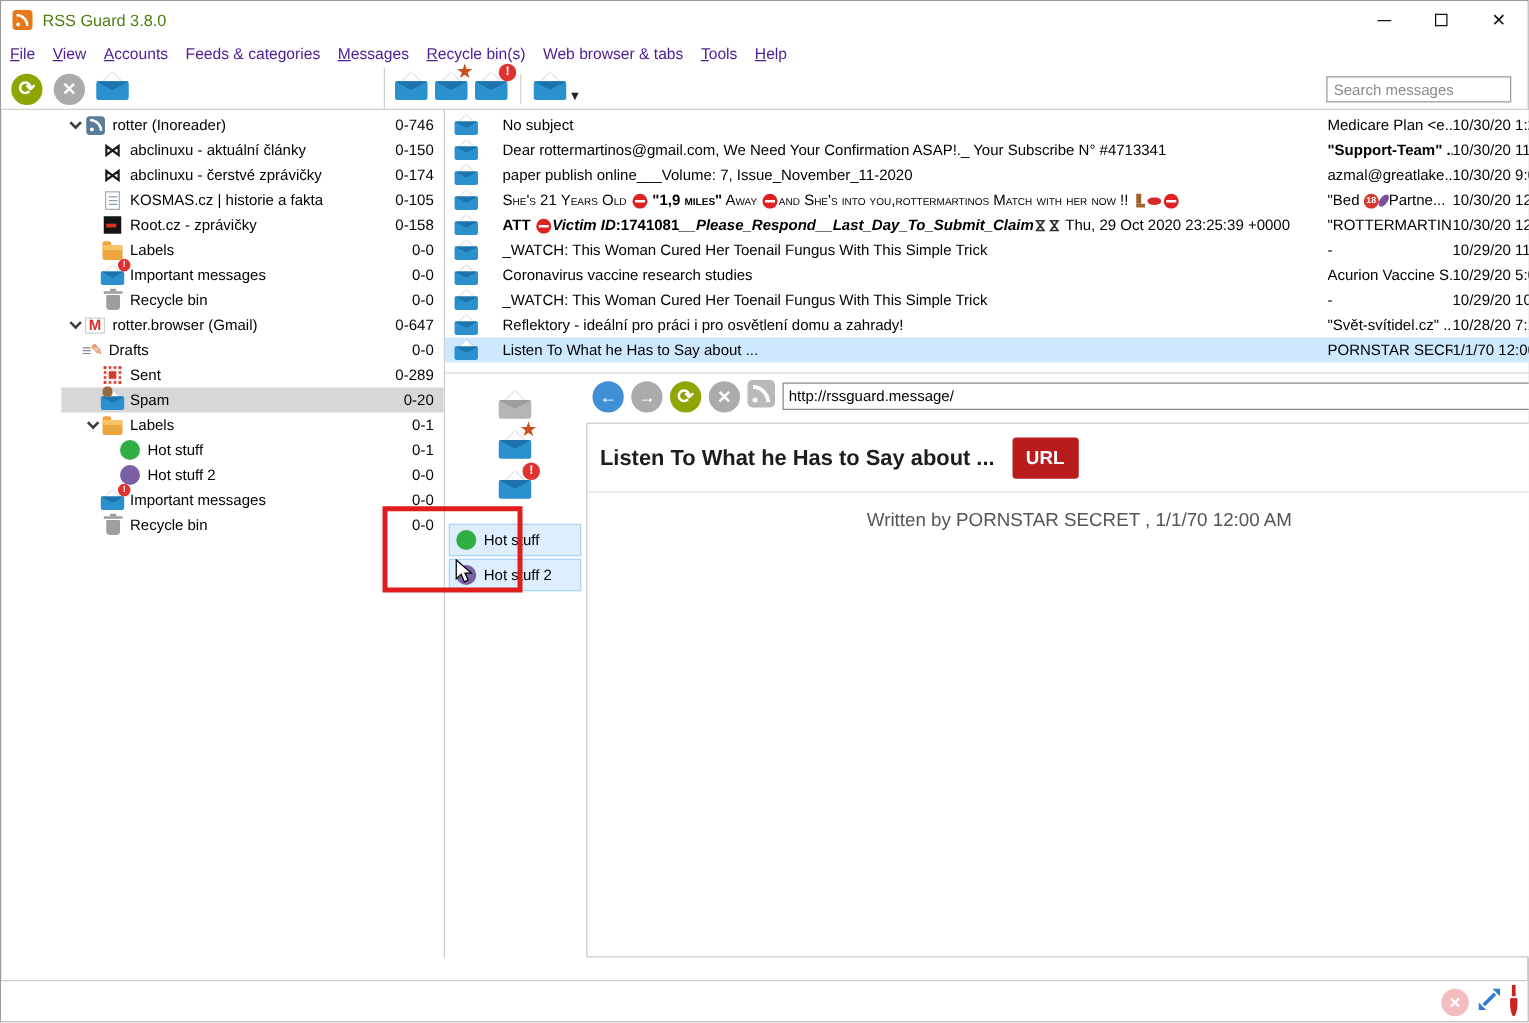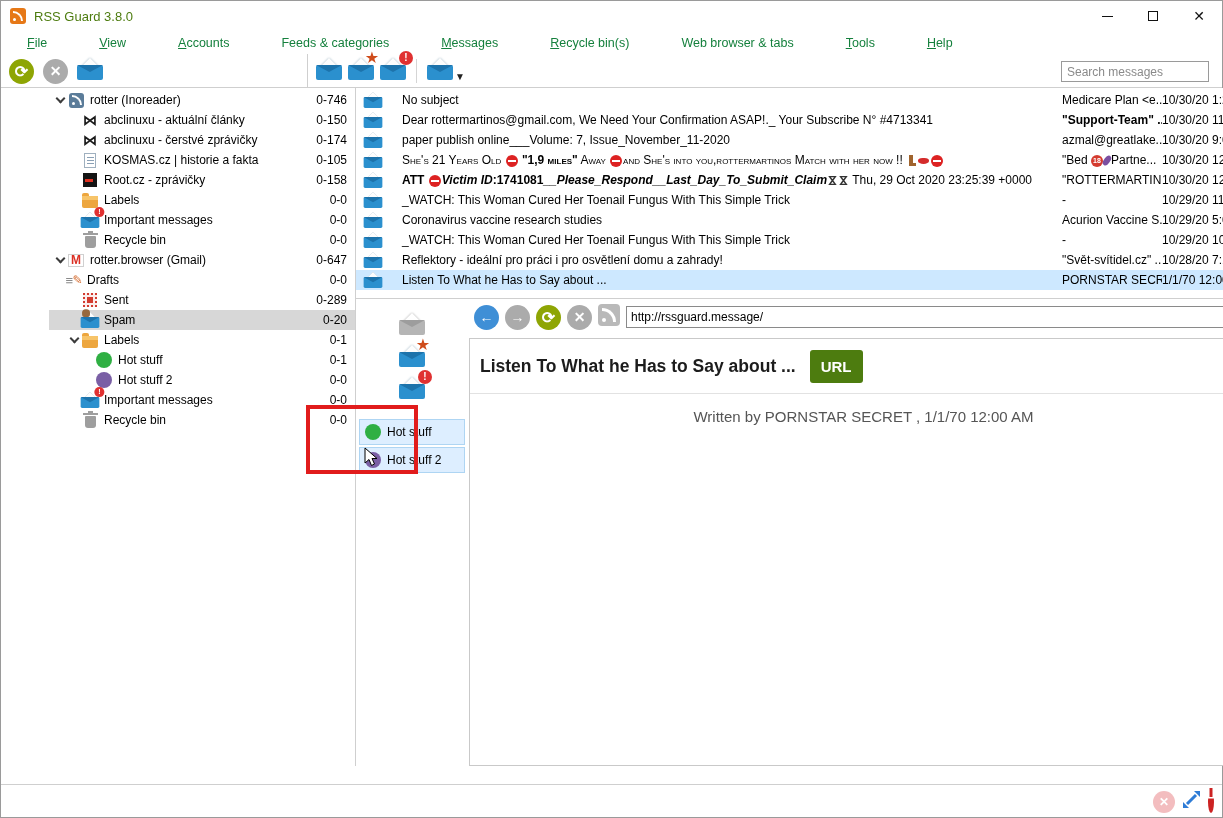--- a/index.html
+++ b/index.html
@@ -11,21 +11,21 @@
   #app-icon { margin-left:9px; }
   #title-text { margin-left:8px; font-size:13px; color:#4d7c0f; }
   #win-controls { position:absolute; right:0; top:0; height:30px; display:flex; }
   .winbtn { width:46px; height:30px; display:flex; align-items:center; justify-content:center; color:#111; font-size:13px; }
   .glyph-min { width:11px; height:1px; background:#111; display:inline-block; }
   .glyph-max { width:10px; height:10px; border:1px solid #111; display:inline-block; }
   .glyph-close { font-size:14px; line-height:1; }
 
   
   #menubar { position:absolute; left:0; top:30px; width:100%; height:23px; display:flex; align-items:center; background:#fff; font-size:12.5px; }
-  .menu-item { padding:3px 26px; color:#15803d; white-space:nowrap; }
+  .menu-item { padding:3px 7px; color:#4c1d95; white-space:nowrap; }
   .menu-item u { text-decoration:underline; }
 
   
   #toolbar { position:absolute; left:0; top:53px; width:100%; height:34px; background:#fff; border-bottom:1px solid #cfcfcf; }
   #toolbar-left { position:absolute; left:0; top:0; width:307px; height:34px; border-right:1px solid #cfcfcf; display:flex; align-items:center; gap:9px; padding-left:8px; }
   #toolbar-msgs { position:absolute; left:307px; top:0; right:0; height:34px; display:flex; align-items:center; gap:6px; padding-left:8px; }
   .tb-sep { width:1px; height:24px; background:#d5d5d5; margin:0 4px; }
   #search-box { position:absolute; right:13px; top:7px; width:148px; height:21px; border:1px solid #9a9a9a; font-size:12px; padding:0 5px; color:#333; font-family:"Liberation Sans", sans-serif; }
   #search-box::placeholder { color:#8a8a8a; }
   .caret { font-size:10px; color:#222; margin-left:2px; }
@@ -119,21 +119,21 @@
   .label-btn .dot { width:16px; height:16px; border-radius:50%; flex:0 0 auto; }
   #annot-box { position:absolute; left:305px; top:404px; width:112px; height:69px; border:4px solid #e11c1c; pointer-events:none; }
   #cursor { position:absolute; left:363px; top:446px; width:16px; height:22px; pointer-events:none; }
 
   #preview { position:absolute; left:420px; top:211px; right:0; bottom:0; background:#fff; }
   #browser-bar { position:absolute; left:5px; top:5px; right:12px; height:26px; display:flex; align-items:center; gap:6px; }
   #url-input { flex:1; height:22px; border:1px solid #8a8a8a; font-size:12px; padding:0 4px; color:#000; font-family:"Liberation Sans", sans-serif; }
   #content-box { position:absolute; left:0; top:39px; right:12px; bottom:0; border:1px solid #c9c9c9; background:#fff; }
   #content-header { height:55px; border-bottom:1px solid #e2e2e2; display:flex; align-items:center; padding-left:10px; gap:14px; }
   #msg-title { font-size:17.5px; font-weight:bold; color:#1c1c1c; white-space:nowrap; }
-  #url-btn { background:#4d7c0f; color:#fff; font-weight:bold; font-size:15px; padding:8px 11px; border-radius:3px; border:none; font-family:"Liberation Sans", sans-serif; }
+  #url-btn { background:#b91c1c; color:#fff; font-weight:bold; font-size:15px; padding:8px 11px; border-radius:3px; border:none; font-family:"Liberation Sans", sans-serif; }
   #byline { text-align:center; margin-top:14px; font-size:15px; color:#555; }
 
   
   #statusbar { position:absolute; left:0; bottom:0; width:100%; height:33px; border-top:1px solid #cfcfcf; background:#fff; }
   #status-icons { position:absolute; right:8px; top:5px; display:flex; align-items:center; gap:7px; }
   .st-stop { width:22px; height:22px; border-radius:50%; background:#f3bdbf; color:#fff; font-weight:bold; font-size:12px; display:flex; align-items:center; justify-content:center; }
   .st-power { width:20px; height:20px; border:3px solid #cc2222; border-radius:50%; position:relative; }
   .st-power::before { content:''; position:absolute; left:50%; top:-5px; width:3px; height:9px; background:#cc2222; transform:translateX(-50%); box-shadow:0 0 0 1.5px #fff; }
 
   

